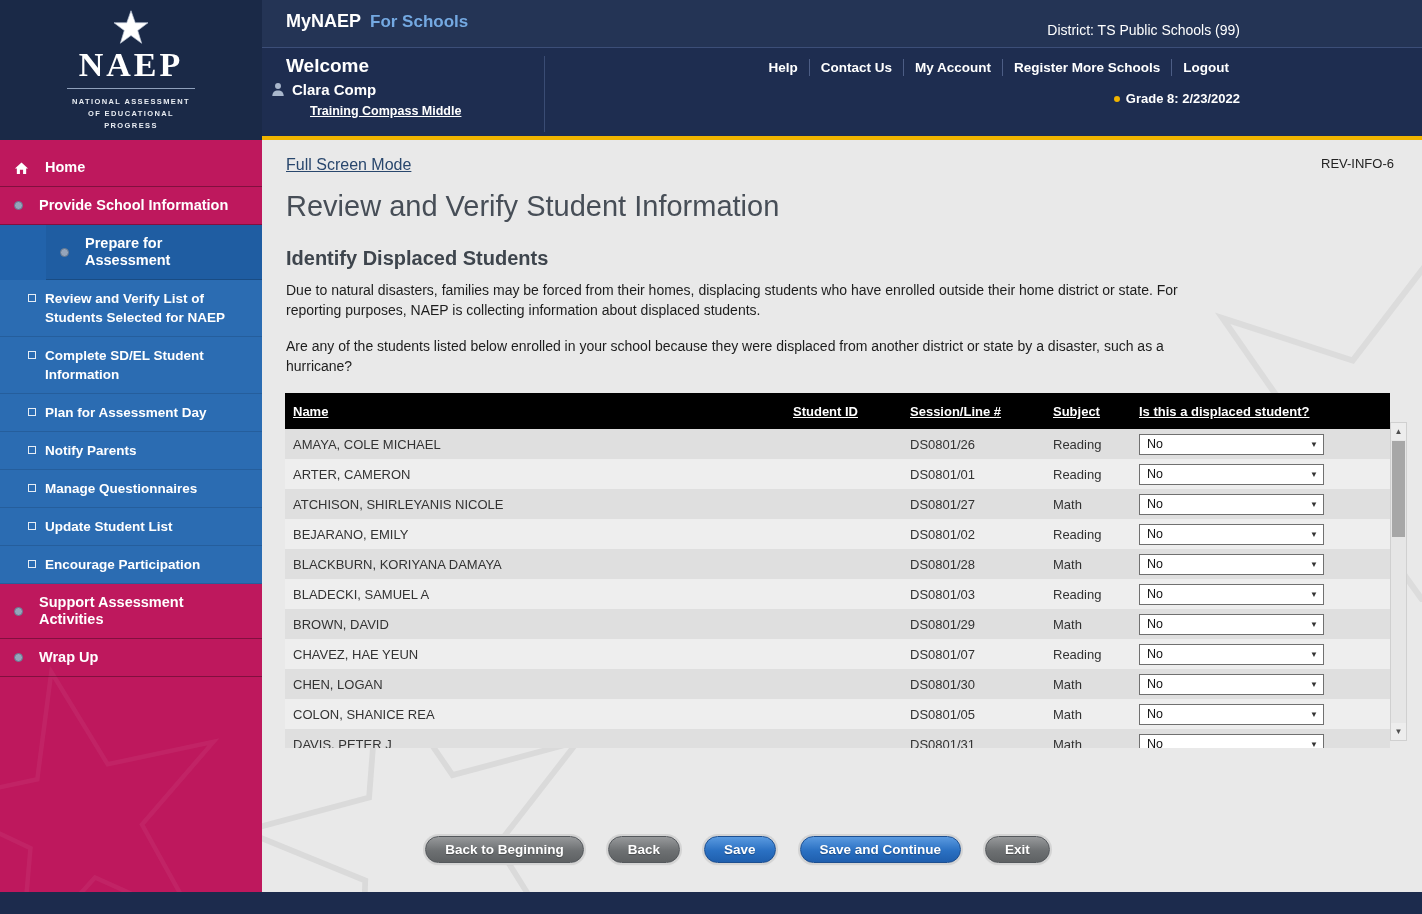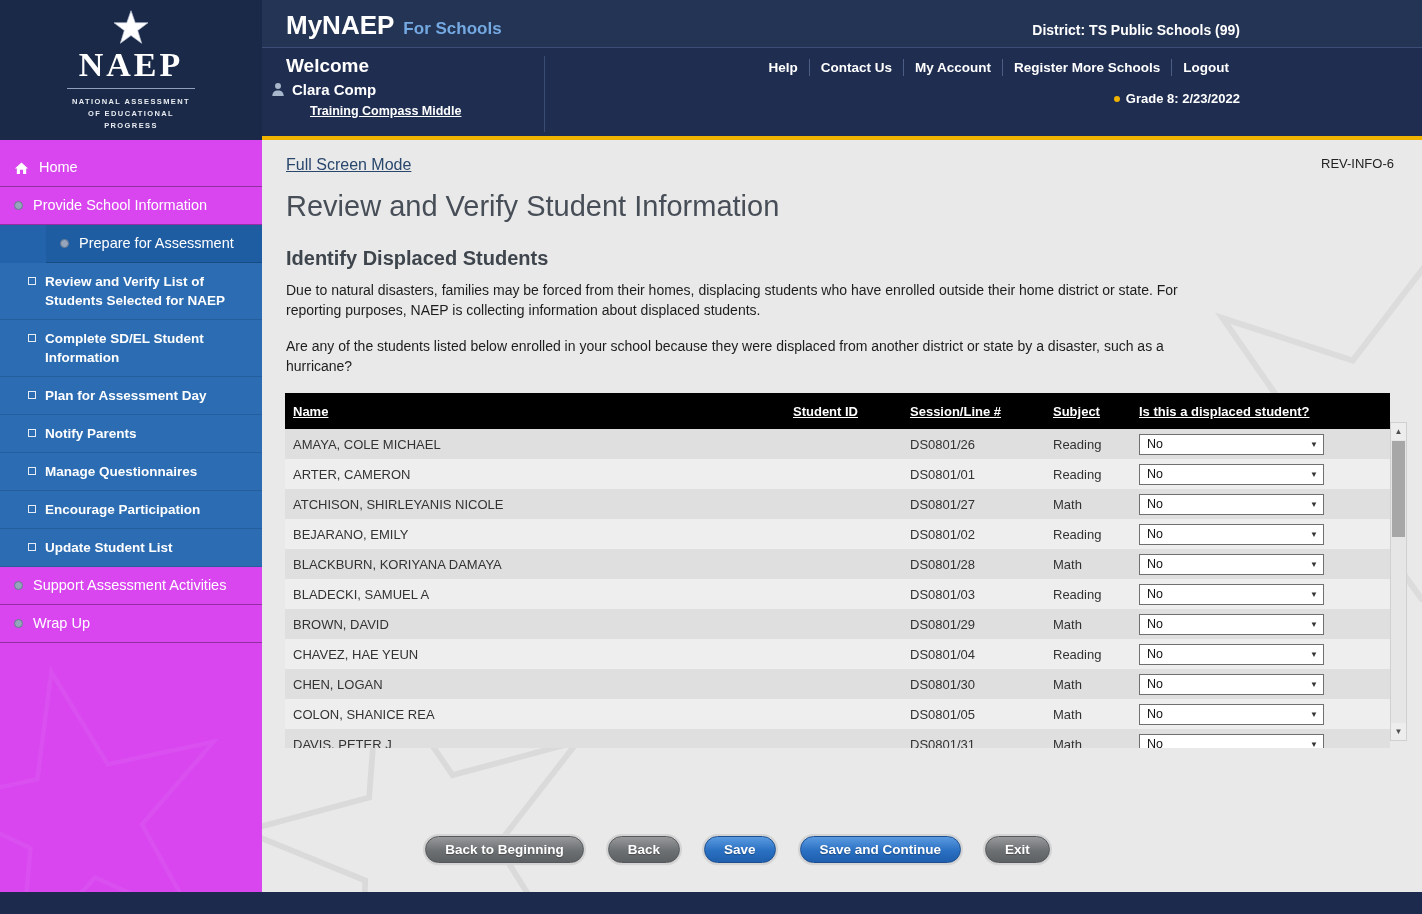--- a/index.html
+++ b/index.html
@@ -2,42 +2,42 @@
 <html><head>
 <meta charset="utf-8">
 <style>
   * { box-sizing: border-box; margin: 0; padding: 0; }
   html,body { background:#6b6b6b; }
   body { font-family: "Liberation Sans", sans-serif; }
 
   .screen { position:relative; width:1422px; height:914px; background:#e9e9e9; overflow:hidden; }
 
   
-  .sidebar { position:absolute; left:0; top:0; width:262px; height:892px; background:#d946ef; z-index:5; overflow:hidden; }
+  .sidebar { position:absolute; left:0; top:0; width:262px; height:892px; background:#be185d; z-index:5; overflow:hidden; }
   .logo-block { height:140px; background:#1a2947; display:flex; flex-direction:column; align-items:center; justify-content:center; gap:4px; position:relative; }
   .logo-star { margin-top:2px; }
   .logo-acronym { font-family:"Liberation Serif", serif; font-weight:bold; font-size:34px; color:#ffffff; letter-spacing:3px; line-height:1; }
   .logo-rule { width:128px; height:1px; background:#8fa0bb; margin:2px 0 3px; }
   .logo-caption { font-size:7.5px; letter-spacing:1.4px; color:#e8ecf2; text-align:center; line-height:1.6; font-weight:bold; }
 
   .nav { padding-top:9px; position:relative; z-index:2; }
-  .nav-item { display:flex; align-items:center; gap:10px; padding:10px 14px; color:#fff; font-size:14.5px; font-weight:normal; border-bottom:1px solid rgba(0,0,0,0.32); cursor:pointer; line-height:17px; }
+  .nav-item { display:flex; align-items:center; gap:16px; padding:10px 14px; color:#fff; font-size:14.5px; font-weight:bold; border-bottom:1px solid rgba(0,0,0,0.32); cursor:pointer; line-height:17px; }
   .dot-bullet { width:9px; height:9px; border-radius:50%; background:#95a5bb; border:1px solid #66788f; flex:none; }
   .active-block { background:#2263ab; }
   .active-block .nav-item { border-bottom:1px solid rgba(0,0,0,0.18); }
   .sub-item { display:flex; gap:9px; padding:9px 12px 9px 28px; color:#fff; font-size:13.5px; font-weight:bold; line-height:19px; border-bottom:1px solid rgba(0,0,0,0.12); cursor:pointer; background:#2b6cb2; }
   .sq-bullet { width:8px; height:8px; border:1px solid #e6edf5; background:transparent; flex:none; margin-top:5px; }
   .house-icon-svg { flex:none; }
 
   
   .topbar { position:absolute; left:262px; top:0; right:0; height:144px; z-index:4; }
   .topbar-row1 { height:48px; background:#243455; display:flex; align-items:baseline; padding:12px 182px 0 24px; border-bottom:1px solid #3c4e78; }
-  .brand-app { color:#fff; font-weight:bold; font-size:26px; line-height:1;text-align:center; }
+  .brand-app { color:#fff; font-weight:bold; font-size:18px; line-height:1;text-align:center; }
   .brand-suffix { color:#74a9e2; font-size:17px; font-weight:bold; margin-left:9px; }
-  .district { margin-left:auto; color:#fff; font-weight:bold; font-size:14px; align-self:center; }
+  .district { margin-left:auto; color:#fff; font-weight:normal; font-size:14px; align-self:center; }
   .topbar-row2 { position:relative; height:92px; background:#1e2d50; }
   .welcome-label { position:absolute; left:24px; top:7px; color:#fff; font-size:19px; font-weight:bold; }
   .user-row { position:absolute; left:9px; top:33px; display:flex; align-items:center; gap:7px; }
   .user-name { color:#fff; font-size:15px; font-weight:bold; }
   .school-link { position:absolute; left:48px; top:56px; color:#fff; font-size:12.5px; font-weight:bold; text-decoration:underline; cursor:pointer; }
   .row2-divider { position:absolute; left:282px; top:8px; height:76px; width:1px; background:#3a4c74; }
   .top-links { position:absolute; right:182px; top:11px; display:flex; }
   .top-link { color:#fff; font-size:13.5px; font-weight:bold; padding:1px 11px; border-left:1px solid #4c5d85; cursor:pointer; white-space:nowrap; }
   .top-link:first-child { border-left:none; }
   .grade-row { position:absolute; right:182px; top:43px; display:flex; align-items:center; gap:6px; }
@@ -144,25 +144,25 @@
         <div class="sub-item">
           <span class="sq-bullet"></span>
           <span>Notify Parents</span>
         </div>
         <div class="sub-item">
           <span class="sq-bullet"></span>
           <span>Manage Questionnaires</span>
         </div>
         <div class="sub-item">
           <span class="sq-bullet"></span>
+          <span>Update Student List</span>
+        </div>
+        <div class="sub-item">
+          <span class="sq-bullet"></span>
           <span>Encourage Participation</span>
-        </div>
-        <div class="sub-item">
-          <span class="sq-bullet"></span>
-          <span>Update Student List</span>
         </div>
       </div>
 
       <div class="nav-item">
         <span class="dot-bullet"></span>
         <span>Support Assessment Activities</span>
       </div>
       <div class="nav-item">
         <span class="dot-bullet"></span>
         <span>Wrap Up</span>
@@ -314,21 +314,21 @@
               <div class="c-displaced">
                 <div class="select">
                   <span class="sel-text">No</span>
                   <span class="sel-arrow">▼</span>
                 </div>
               </div>
             </div>
             <div class="trow">
               <div class="c-name">CHAVEZ, HAE YEUN</div>
               <div class="c-id"></div>
-              <div class="c-session">DS0801/04</div>
+              <div class="c-session">DS0801/07</div>
               <div class="c-subject">Reading</div>
               <div class="c-displaced">
                 <div class="select">
                   <span class="sel-text">No</span>
                   <span class="sel-arrow">▼</span>
                 </div>
               </div>
             </div>
             <div class="trow">
               <div class="c-name">CHEN, LOGAN</div>

